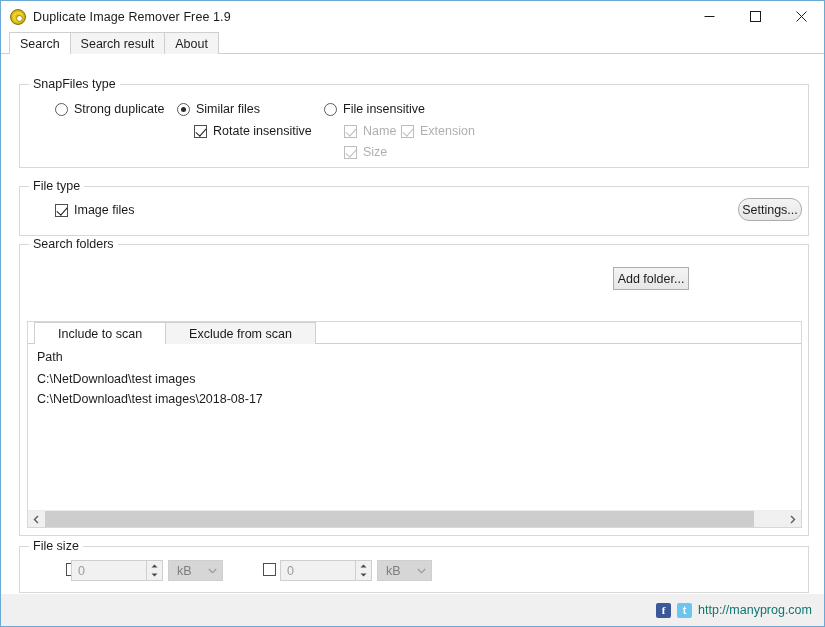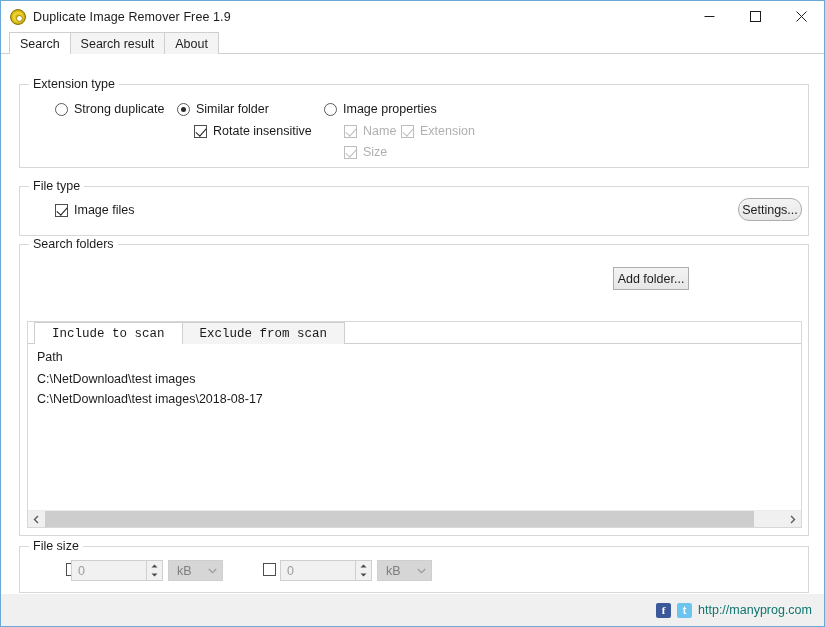--- a/index.html
+++ b/index.html
@@ -161,24 +161,24 @@
   }
   .inner-tabs {
     position:absolute; top:0; left:0; right:0; height:22px;
     display:flex; align-items:flex-end; padding-left:6px;
     background:#ffffff;
   }
   .inner-tabs::after {
     content:""; position:absolute; left:0; right:0; bottom:0; height:1px; background:#cfcfcf;
   }
   .itab {
-    position:relative; height:22px; padding:0 17px;
+    position:relative; height:22px; padding:0 23px;
     display:flex; align-items:center;
     font-size:12.5px; border:1px solid #cfcfcf; border-bottom:none;
-    margin-right:-1px; background:#f4f4f4; z-index:1;font-family:Liberation Mono, monospace;
+    margin-right:-1px; background:#f4f4f4; z-index:1;
   }
   .itab.active { background:#ffffff; z-index:3; }
   .itab.active::after { content:""; position:absolute; left:0; right:0; bottom:-1px; height:2px; background:#ffffff; }
   .list-header { position:absolute; left:9px; top:28px; font-size:12.5px; color:#1c1c1c; }
   .list-row { position:absolute; left:9px; font-size:12.5px; color:#1c1c1c; white-space:nowrap; }
   
   .hscroll {
     position:absolute; left:0; right:0; bottom:0; height:17px;
     background:#f0f0f0; border-top:1px solid #ececec;
     display:flex; align-items:stretch;
@@ -280,35 +280,35 @@
     <div class="tab inactive">Search result</div>
     <div class="tab inactive">About</div>
   </div>
 
   <div class="page">
 
     <div class="watermark wm-c" style="left:392px; top:283px;">©</div>
     <div class="watermark wm-text" style="left:357px; top:325px;">SnapFiles</div>
 
     <div class="groupbox" style="left:18px; top:30px; width:790px; height:84px;">
-      <div class="group-legend">Extension type</div>
+      <div class="group-legend">SnapFiles type</div>
 
       <div class="ctl" style="left:7px; top:17px;">
         <span class="radio"></span>
         <span>Strong duplicate</span>
       </div>
 
       <div class="ctl" style="left:129px; top:17px;">
         <span class="radio checked"></span>
-        <span>Similar folder</span>
+        <span>Similar files</span>
       </div>
 
       <div class="ctl" style="left:276px; top:17px;">
         <span class="radio"></span>
-        <span>Image properties</span>
+        <span>File insensitive</span>
       </div>
 
       <div class="ctl" style="left:146px; top:39px;">
         <span class="cbox checked"></span>
         <span>Rotate insensitive</span>
       </div>
 
       <div class="ctl" style="left:296px; top:39px;">
         <span class="cbox checked disabled"></span>
         <span class="lbl-disabled">Name</span>

